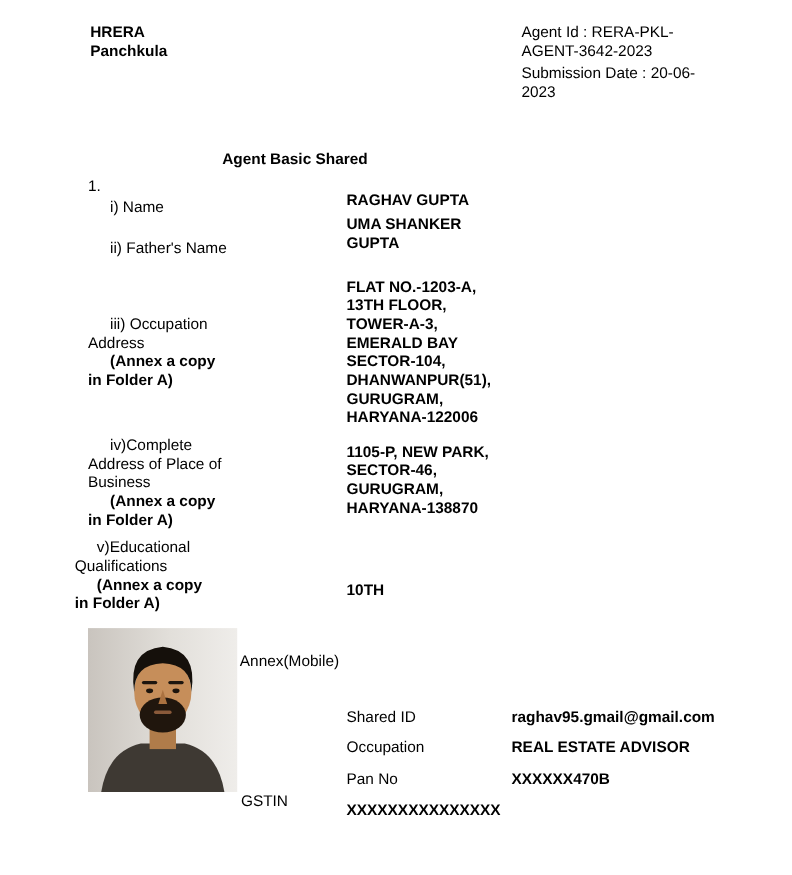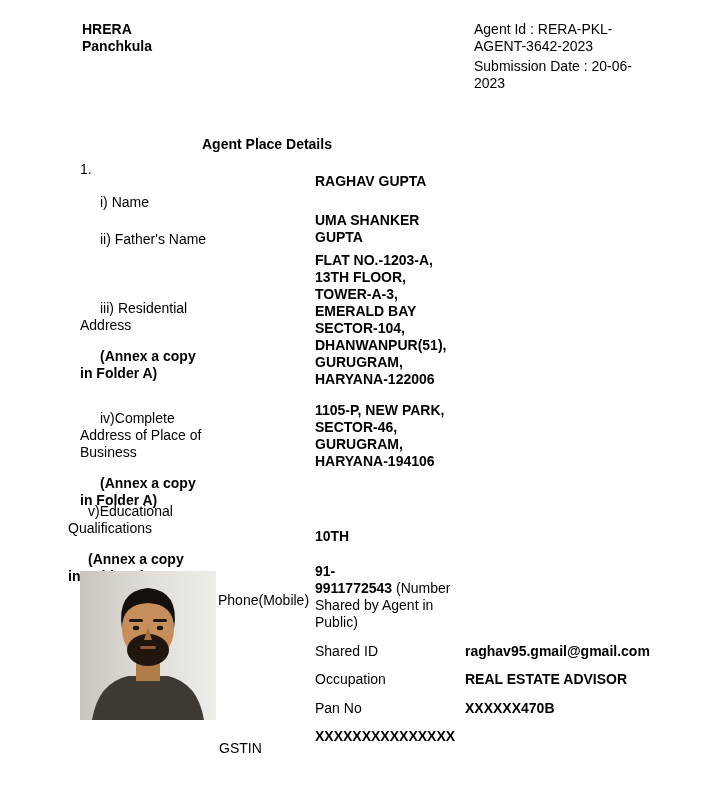--- a/index.html
+++ b/index.html
@@ -10,51 +10,51 @@
     background:#ffffff;
     font-family:"Liberation Sans", sans-serif;
     font-size:14px;
     line-height:17px;
     color:#000;
     overflow:hidden;
   }
   .abs { position:absolute; }
   .b { font-weight:bold; }
   .prel { white-space:pre-line; }
-  .label { text-indent:20px; white-space:pre-line;margin-top:14px; }
+  .label { text-indent:20px; white-space:pre-line; }
   .meta-item { font-weight:normal; margin-bottom:3px; }
   .photo-frame { overflow:hidden; }
   .photo-frame svg { display:block; }
 </style>
 </head>
 <body>
 
 <div class="page">
 
   <div class="abs b prel" style="left:82px; top:21px; width:120px">HRERA
 Panchkula</div>
 
   <div class="abs" style="left:474px; top:21px; width:176px">
     <div class="meta-item">Agent Id : RERA-PKL-AGENT-3642-2023</div>
     <div class="meta-item">Submission Date : 20-06-2023</div>
   </div>
 
-  <div class="abs b" style="left:202px; top:136px">Agent Place Details</div>
+  <div class="abs b" style="left:202px; top:136px">Agent Basic Shared</div>
 
   <div class="abs" style="left:80px; top:161px">1.</div>
 
   <div class="abs label" style="left:80px; top:180px; width:190px">i) Name</div>
   <div class="abs b prel" style="left:315px; top:173px; width:160px">RAGHAV GUPTA</div>
 
   <div class="abs label" style="left:80px; top:217px; width:190px">ii) Father's Name</div>
-  <div class="abs b prel" style="left:315px; top:212px; width:160px">UMA SHANKER
+  <div class="abs b prel" style="left:315px; top:195px; width:160px">UMA SHANKER
 GUPTA</div>
 
   <div class="abs" style="left:80px; top:286px; width:180px">
-    <div class="label">iii) Residential
+    <div class="label">iii) Occupation
 Address</div>
     <div class="label b">(Annex a copy
 in Folder A)</div>
   </div>
   <div class="abs b prel" style="left:315px; top:252px; width:165px">FLAT NO.-1203-A,
 13TH FLOOR,
 TOWER-A-3,
 EMERALD BAY
 SECTOR-104,
 DHANWANPUR(51),
@@ -64,21 +64,21 @@
   <div class="abs" style="left:80px; top:396px; width:180px">
     <div class="label">iv)Complete
 Address of Place of
 Business</div>
     <div class="label b">(Annex a copy
 in Folder A)</div>
   </div>
   <div class="abs b prel" style="left:315px; top:402px; width:165px">1105-P, NEW PARK,
 SECTOR-46,
 GURUGRAM,
-HARYANA-194106</div>
+HARYANA-138870</div>
 
   <div class="abs" style="left:68px; top:489px; width:180px">
     <div class="label">v)Educational
 Qualifications</div>
     <div class="label b">(Annex a copy
 in Folder A)</div>
   </div>
   <div class="abs b" style="left:315px; top:528px">10TH</div>
 
   <div class="abs photo-frame" style="left:80px; top:571px; width:136px; height:149px">
@@ -107,29 +107,27 @@
       <path d="M42 58 Q36 20 68 17 Q100 20 94 58 Q94 33 68 32 Q42 33 42 58 Z" fill="#15100b"></path>
 
       <rect x="49" y="48" width="14" height="3" rx="1.5" fill="#1d150e"></rect>
       <rect x="73" y="48" width="14" height="3" rx="1.5" fill="#1d150e"></rect>
 
       <ellipse cx="56" cy="57" rx="3.2" ry="2.2" fill="#1d140c"></ellipse>
       <ellipse cx="80" cy="57" rx="3.2" ry="2.2" fill="#1d140c"></ellipse>
     </svg>
   </div>
 
-  <div class="abs" style="left:218px; top:592px">Phone(Mobile)</div>
-  <div class="abs prel" style="left:315px; top:563px; width:152px"><span class="b">91-
-9911772543</span> <span>(Number Shared by Agent in Public)</span></div>
+  <div class="abs" style="left:218px; top:592px">Annex(Mobile)</div>
 
   <div class="abs" style="left:315px; top:643px">Shared ID</div>
   <div class="abs b" style="left:465px; top:643px">raghav95.gmail@gmail.com</div>
 
   <div class="abs" style="left:315px; top:671px">Occupation</div>
   <div class="abs b" style="left:465px; top:671px">REAL ESTATE ADVISOR</div>
 
   <div class="abs" style="left:315px; top:700px">Pan No</div>
   <div class="abs b" style="left:465px; top:700px">XXXXXX470B</div>
 
-  <div class="abs" style="left:219px; top:740px">GSTIN</div>
+  <div class="abs" style="left:219px; top:720px">GSTIN</div>
   <div class="abs b" style="left:315px; top:728px">XXXXXXXXXXXXXXX</div>
 
 </div>
 
 </body></html>

